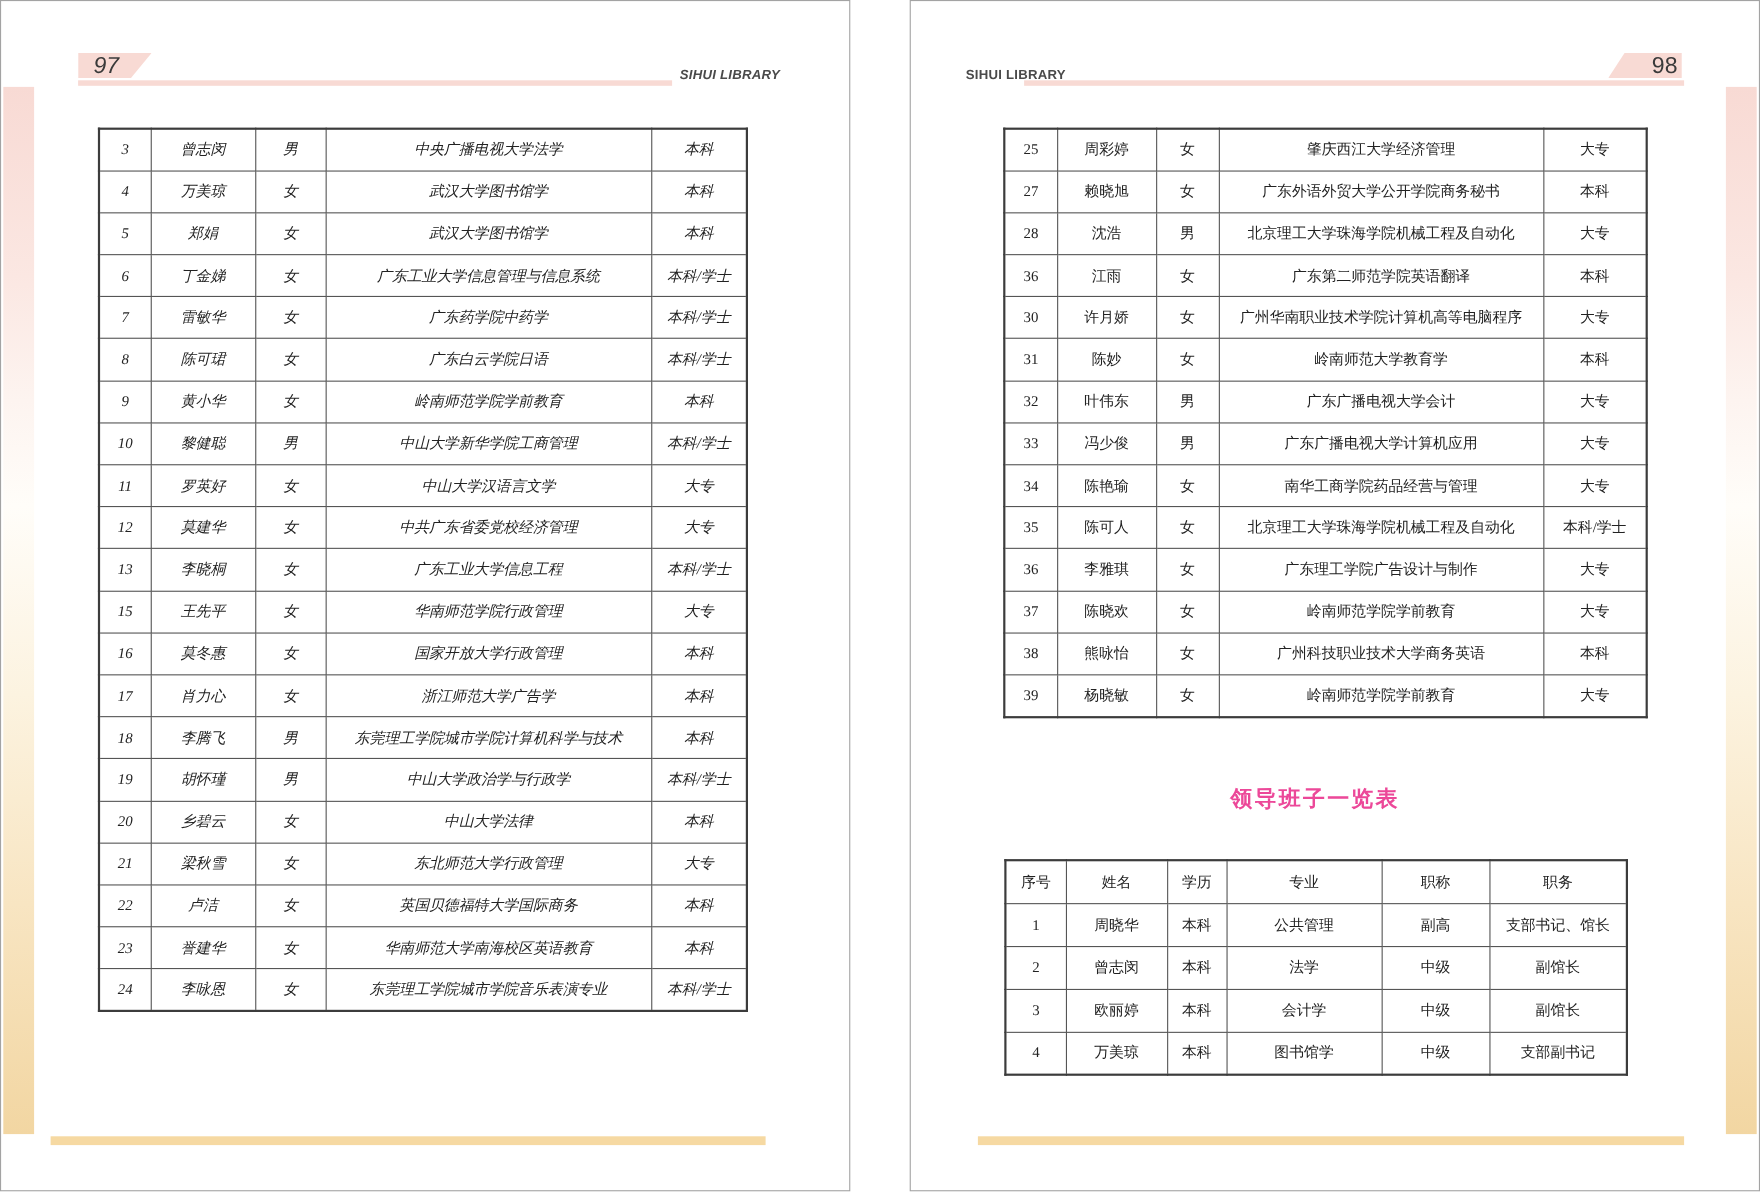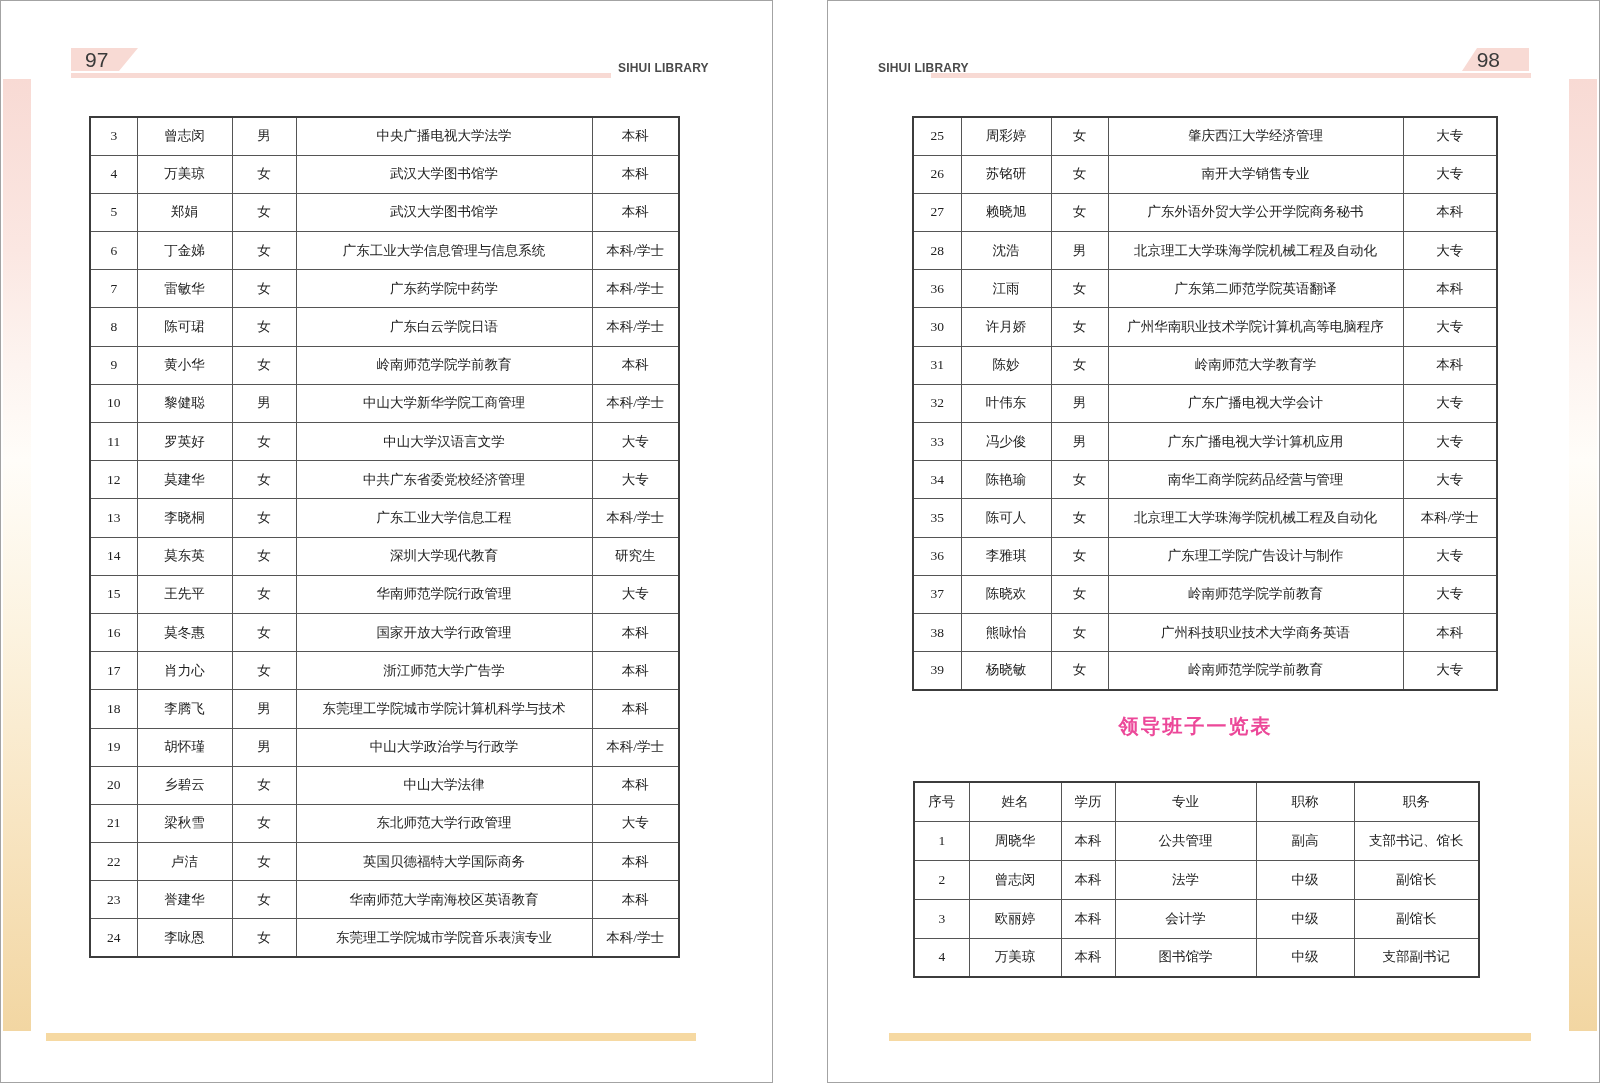--- a/index.html
+++ b/index.html
@@ -5,39 +5,39 @@
   html,body{margin:0;padding:0;background:#ffffff;}
   #spread{
     position:relative;width:1600px;height:1085px;background:#ffffff;
     font-family:"Liberation Serif","DejaVu Serif",serif;color:#222;
     overflow:hidden;
   }
   .page{
     position:absolute;top:0;height:1083px;background:#ffffff;
     border:1px solid #a3a3a3;box-sizing:border-box;
   }
-  #page-left{left:0;width:773px;}
+  #page-left{left:0;width:773px;font-style:italic;}
   #page-right{left:827px;width:773px;}
 
   
   .edge-band{
     position:absolute;top:78px;width:28px;height:952px;
     background:linear-gradient(180deg,#f8dad4 0%,#fbe7e2 18%,#fdf4f0 30%,#fffdf9 40%,#fcf3e0 58%,#f8e5c2 78%,#f2d6a2 100%);
   }
   #page-left .edge-band{left:2px;}
   #page-right .edge-band{right:2px;}
 
   
   .pnum-badge{
     position:absolute;top:47px;width:67px;height:23px;background:#f8dad4;
     font-family:"Liberation Sans","DejaVu Sans",sans-serif;
     font-size:21px;line-height:23px;color:#3a3a3a;
   }
   #page-left .pnum-badge{left:70px;clip-path:polygon(0 0,100% 0,calc(100% - 19px) 100%,0 100%);padding-left:14px;box-sizing:border-box;}
-  #page-right .pnum-badge{right:70px;clip-path:polygon(15px 0,100% 0,100% 100%,0 100%);text-align:right;padding-right:29px;box-sizing:border-box;}
+  #page-right .pnum-badge{right:70px;clip-path:polygon(15px 0,100% 0,100% 100%,0 100%);text-align:right;padding-right:4px;box-sizing:border-box;}
 
   .header-rule{position:absolute;top:72px;height:5px;background:#f8dad4;}
   #page-left .header-rule{left:70px;width:540px;}
   #page-right .header-rule{left:103px;width:600px;}
 
   .brand{
     position:absolute;top:60px;
     font-family:"Liberation Sans","DejaVu Sans",sans-serif;
     font-size:12px;font-weight:bold;letter-spacing:.2px;color:#4a4a4a;white-space:nowrap;
   }
@@ -159,27 +159,20 @@
             <td>大专</td>
           </tr>
           <tr>
             <td>13</td>
             <td>李晓桐</td>
             <td>女</td>
             <td>广东工业大学信息工程</td>
             <td>本科/学士</td>
           </tr>
           <tr>
-            <td>14</td>
-            <td>莫东英</td>
-            <td>女</td>
-            <td>深圳大学现代教育</td>
-            <td>研究生</td>
-          </tr>
-          <tr>
             <td>15</td>
             <td>王先平</td>
             <td>女</td>
             <td>华南师范学院行政管理</td>
             <td>大专</td>
           </tr>
           <tr>
             <td>16</td>
             <td>莫冬惠</td>
             <td>女</td>
@@ -261,27 +254,20 @@
           <col style="width:57px">
         <col style="width:295px">
           <col style="width:94px">
       </colgroup>
       <tbody>
           <tr>
             <td>25</td>
             <td>周彩婷</td>
             <td>女</td>
             <td>肇庆西江大学经济管理</td>
-            <td>大专</td>
-          </tr>
-          <tr>
-            <td>26</td>
-            <td>苏铭研</td>
-            <td>女</td>
-            <td>南开大学销售专业</td>
             <td>大专</td>
           </tr>
           <tr>
             <td>27</td>
             <td>赖晓旭</td>
             <td>女</td>
             <td>广东外语外贸大学公开学院商务秘书</td>
             <td>本科</td>
           </tr>
           <tr>

